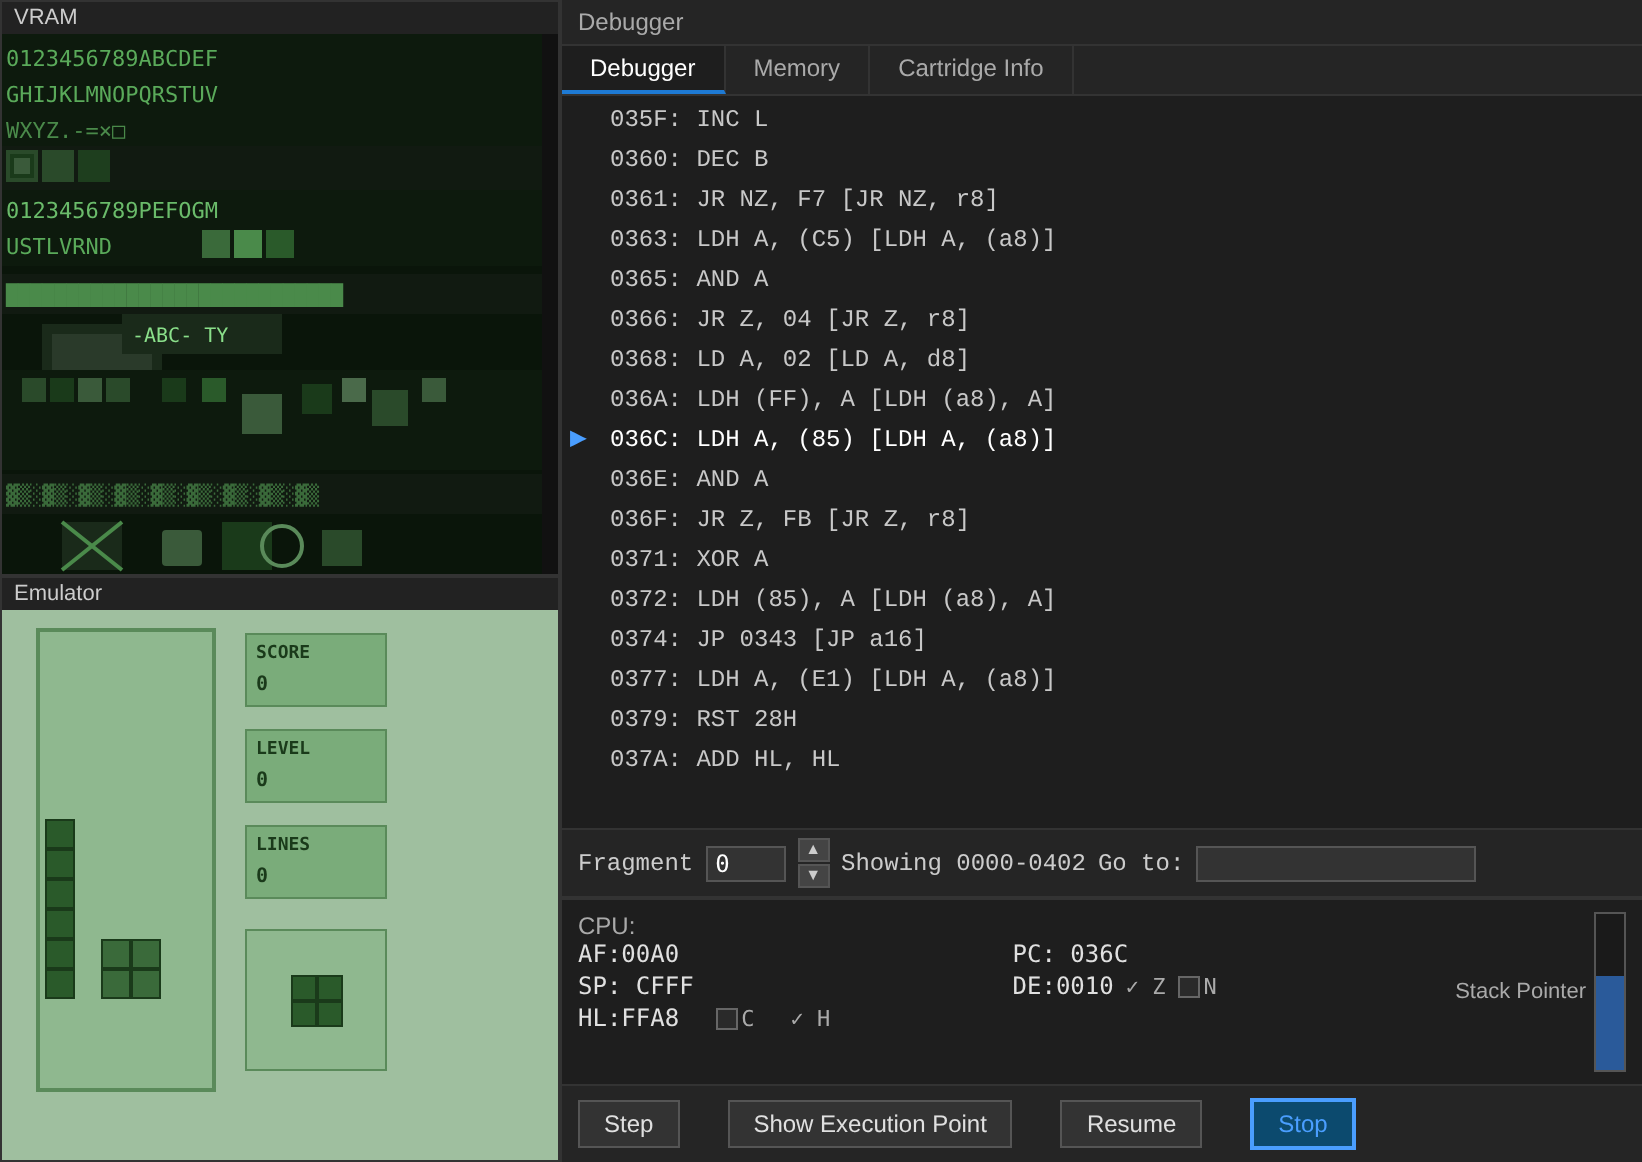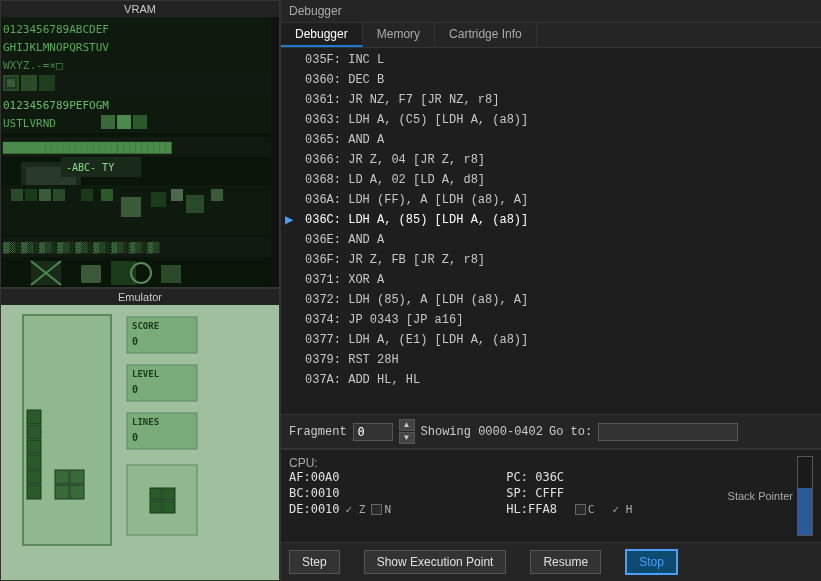--- a/index.html
+++ b/index.html
@@ -15,21 +15,20 @@
       flex-direction: row;
     }
 
     
     .left-panel {
       width: 280px;
       height: 581px;
       display: flex;
       flex-direction: column;
       flex-shrink: 0;
-      text-align: center;
     }
 
     .vram-section {
       background: #111;
       border: 1px solid #333;
       flex: 0 0 auto;
     }
 
     .section-title {
       background: #222;
@@ -376,21 +375,20 @@
     <span>Go to:</span>
     <input class="goto-input" type="text" value="" style="">
   </div>
 
   <div style="display:flex; flex-direction:row; padding:6px 8px; background:#1e1e1e; border-top:1px solid #333; gap:16px;">
     <div style="flex:1;">
       <div style="font-family:Arial,sans-serif;font-size:12px;color:#aaa;margin-bottom:0;">CPU:</div>
       <div style="display:grid;grid-template-columns:1fr 1fr;gap:2px 12px;">
         <div style="font-family:monospace;font-size:12px;color:#e0e0e0;">AF:00A0</div>
         <div style="font-family:monospace;font-size:12px;color:#e0e0e0;">PC: 036C</div>
-        <div style="font-family:monospace;font-size:12px;color:#e0e0e0;">BC:0010</div>
         <div style="font-family:monospace;font-size:12px;color:#e0e0e0;">SP: CFFF</div>
 
         <div style="font-family:monospace;font-size:12px;color:#e0e0e0;display:flex;align-items:center;gap:6px;">
           <span>DE:0010</span>
           <span style="color:#aaa;font-family:monospace;font-size:11px;">✓ Z</span>
           <span style="display:flex;align-items:center;gap:2px;color:#aaa;font-size:11px;">
             <span style="display:inline-block;width:11px;height:11px;border:1px solid #666;background:#2a2a2a;vertical-align:middle;"></span>N
           </span>
         </div>
         <div style="font-family:monospace;font-size:12px;color:#e0e0e0;display:flex;align-items:center;gap:18px;">

